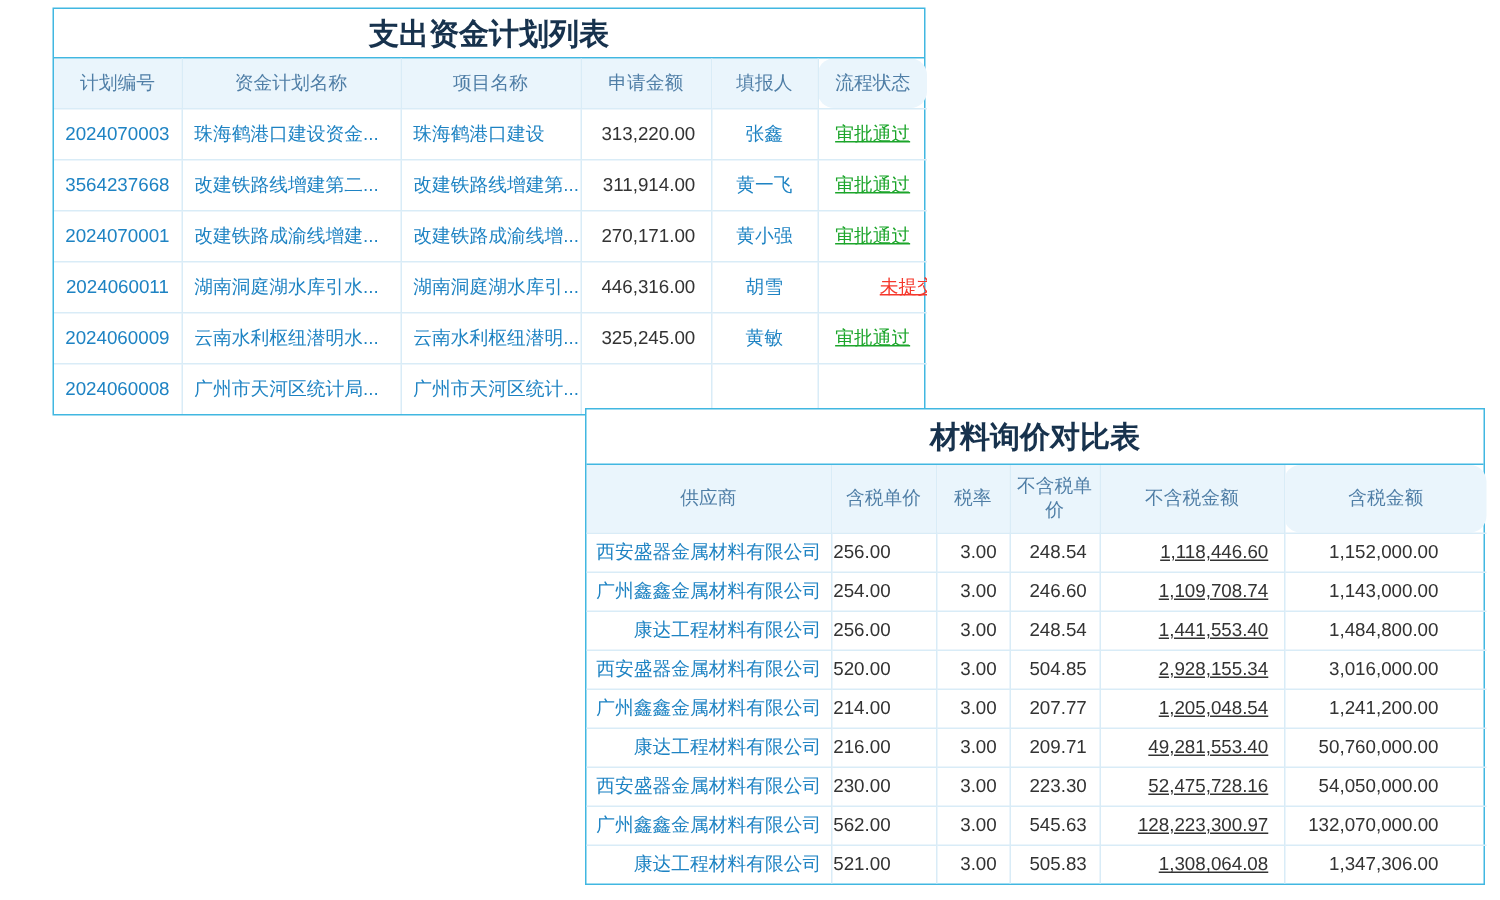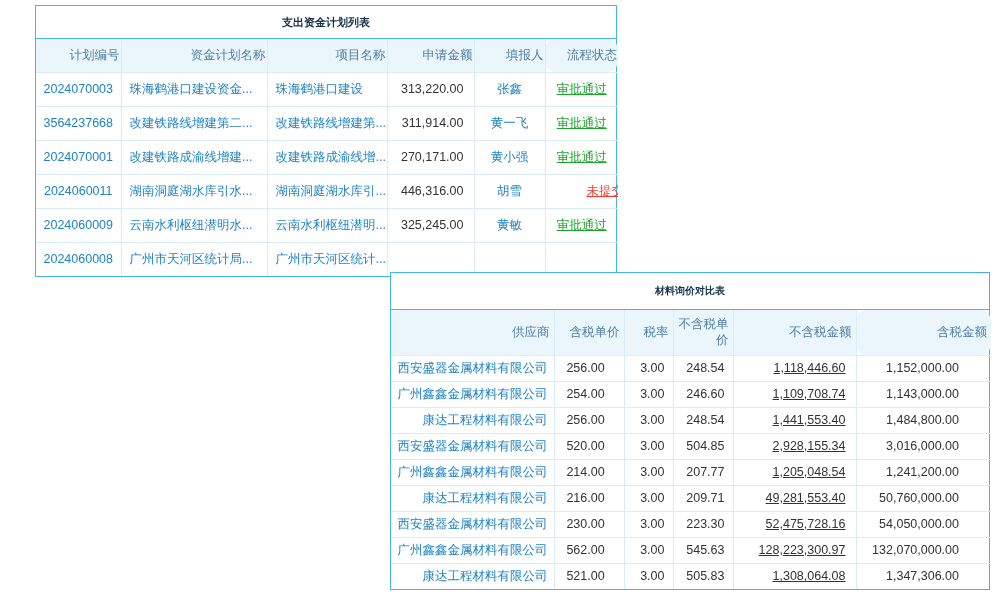--- a/index.html
+++ b/index.html
@@ -17,56 +17,56 @@
     border: 1px solid var(--c-panel_border, #41b7e1);
   }
   #plan-panel  { left: 35px;  top: 5px;   width: 582px; z-index: 1; }
   #quote-panel { left: 390px; top: 272px; width: 600px; z-index: 2; }
   .panel-title {
     display: flex; align-items: center; justify-content: center;
     font-weight: bold;
     color: var(--c-title_text, #17324d);
     border-bottom: 1px solid var(--c-panel_border, #41b7e1);
   }
-  #plan-panel  .panel-title { height: 33px; font-size: 11px; }
-  #quote-panel .panel-title { height: 37px; font-size: 10px; }
+  #plan-panel  .panel-title { height: 33px; font-size: 20px; }
+  #quote-panel .panel-title { height: 37px; font-size: 20px; }
 
   table { border-collapse: collapse; table-layout: fixed; width: 100%; }
   th, td {
     border-right: 1px solid var(--c-grid_line, #d9ecf7);
     border-bottom: 1px solid var(--c-grid_line, #d9ecf7);
     font-size: 12.5px;
     overflow: hidden;
   }
   th:last-child, td:last-child { border-right: none; border-radius: 11px; }
   tbody tr:last-child td { border-bottom: none; }
   thead th {
     background: var(--c-header_bg, #eaf5fc);
     color: var(--c-header_text, #4f7ea6);
     font-weight: 400;
-    text-align: right;
+    text-align: center;
     vertical-align: middle;
   }
   td { white-space: nowrap; color: var(--c-number_text, #333333); }
 
   
   #plan-panel th { height: 33px; white-space: nowrap; }
   #plan-panel td { height: 34px; }
   #plan-panel td:nth-child(1) { text-align: center; color: var(--c-link_blue, #1e83c3); }
   #plan-panel td:nth-child(2),
   #plan-panel td:nth-child(3) { text-align: left; padding-left: 8px; color: var(--c-link_blue, #1e83c3); }
   #plan-panel td:nth-child(4) { text-align: right; padding-right: 10px; }
   #plan-panel td:nth-child(5) { text-align: center; color: var(--c-link_blue, #1e83c3); }
   #plan-panel td:nth-child(6) { text-align: center; }
 
   
   #quote-panel th { height: 45px; white-space: normal; line-height: 16px; padding: 0 4px; }
   #quote-panel td { height: 26px; }
   #quote-panel td:nth-child(1) { text-align: right; padding-right: 6px;  color: var(--c-link_blue, #1e83c3); }
-  #quote-panel td:nth-child(2) { text-align: center; padding-right: 8px; }
+  #quote-panel td:nth-child(2) { text-align: left; padding-right: 8px; }
   #quote-panel td:nth-child(3) { text-align: right; padding-right: 8px; }
   #quote-panel td:nth-child(4) { text-align: right; padding-right: 8px; }
   #quote-panel td:nth-child(5) { text-align: right; padding-right: 10px; text-decoration: underline; }
   #quote-panel td:nth-child(6) { text-align: right; padding-right: 32px; }
 
   .status { text-decoration: underline; cursor: pointer; }
   .status.green { color: var(--c-status_green, #1ca52b); }
   .status.red   { color: var(--c-status_red, #f5382c); margin-left: 40px; }
 </style>
 </head>

